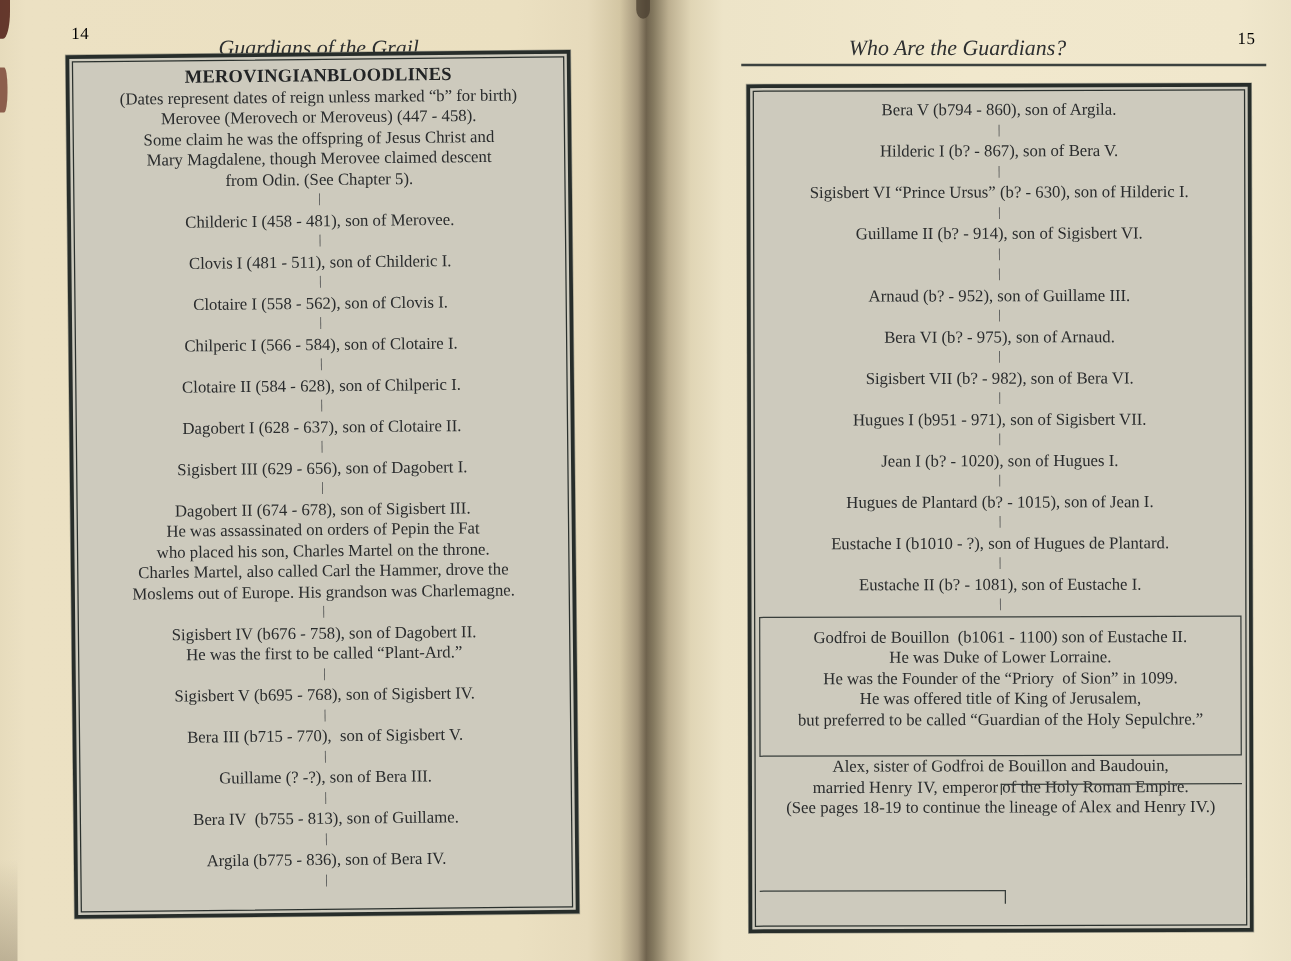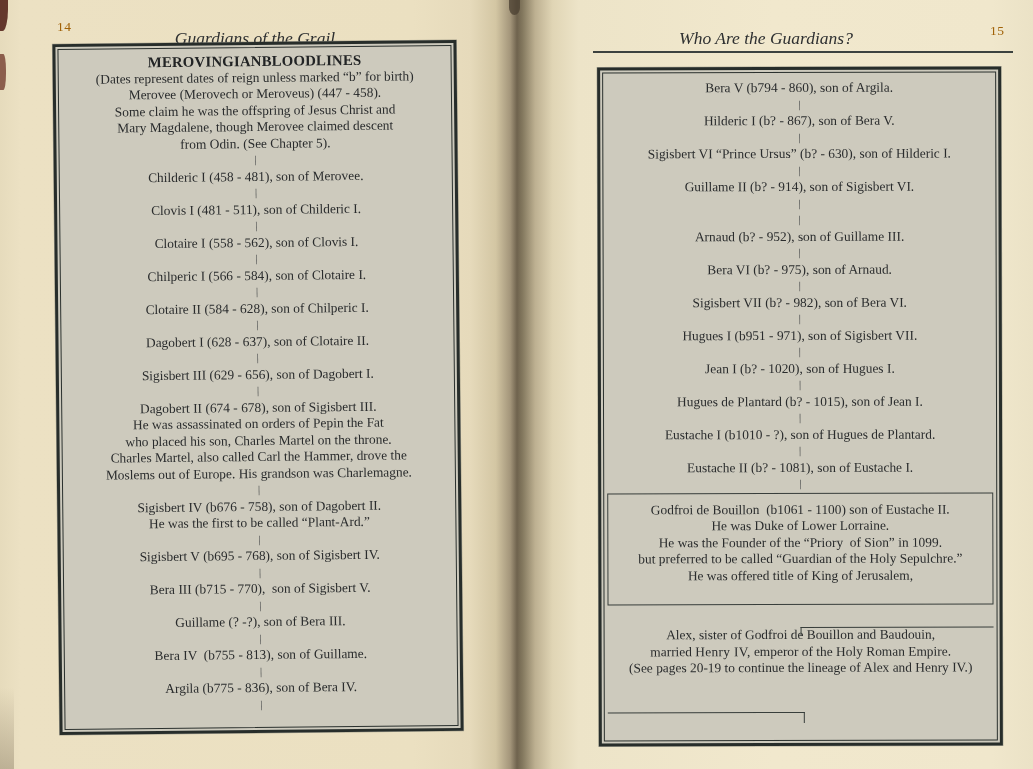--- a/index.html
+++ b/index.html
@@ -7,39 +7,39 @@
     width:1033px;height:769px;position:relative;overflow:hidden;
     font-family:"Liberation Serif", serif;
     background:linear-gradient(90deg,
       #e6dbbc 0%, #ece1c3 2%, #ebe0c1 40%, #e6dabb 45.5%,
       #d3c6a3 48%, #a3957a 49.4%, #6f634e 50.05%, #84795f 50.6%,
       #bdb091 51.8%, #e0d5b5 53.5%, #ede4c8 56%, #f1e8cd 75%,
       #f0e7cc 96%, #ebe2c6 100%);
   }
   .abs{position:absolute;}
   
-  .pagenum{position:absolute;font-size:13.5px;color:#a16207;letter-spacing:.5px;}
+  .pagenum{position:absolute;font-size:13.5px;color:#000000;letter-spacing:.5px;}
   .running-header{position:absolute;text-align:center;font-style:italic;font-size:17.5px;color:#2e3031;}
   .header-rule{position:absolute;height:2px;background:#3c423f;}
   
   .chart-frame{position:absolute;border:3px solid #272d2a;background:#cdcabd;
     box-shadow:0 0 0 .5px rgba(40,45,42,.35);}
   .chart-inner{position:absolute;inset:2px;border:1px solid #2b312e;overflow:hidden;}
   .content{position:relative;width:100%;height:100%;box-sizing:border-box;padding-top:5px;}
   .content.right{padding-top:7px;}
   
   .row{font-size:13.4px;line-height:16.5px;text-align:center;color:#2a2c2d;
        white-space:pre-wrap;}
   .left-rows .row{line-height:16.5px;}
   .row.pipe{font-size:10.5px;color:#34373a;}
   .row.title-row{font-weight:bold;font-size:14.8px;word-spacing:-4px;letter-spacing:.2px;color:#222425;}
   
   .godfroi-box{border:1.2px solid #383e3b;margin:0 3px;padding:8px 4px 20px 4px;}
   
-  .alex-block{margin-top:22px;}
+  .alex-block{}
   .alex-block b{font-weight:normal;letter-spacing:.3px;}
   
   .bracket-a{position:absolute;top:554px;left:50%;right:3px;height:8px;
     border-top:1.6px solid #383e3b;border-left:1.6px solid #383e3b;}
   .bracket-b{position:absolute;top:639px;left:3px;width:50%;height:10px;
     border-top:1.6px solid #383e3b;border-right:1.6px solid #383e3b;}
   
   .stain1{left:0;top:0;width:8px;height:31px;background:#59291f;border-radius:0 0 70% 0;opacity:.92;}
   .stain2{left:0;top:54px;width:6px;height:36px;background:#6d3427;border-radius:0 45% 45% 0;opacity:.75;}
   .spine-top{left:509px;top:0;width:11px;height:15px;background:#4e4233;opacity:.8;border-radius:0 0 50% 50%;}
@@ -143,31 +143,31 @@
               <div class="row pipe">|</div>
               <div class="row">Eustache II (b? - 1081), son of Eustache I.</div>
               <div class="row pipe">|</div>
             </div>
 
           <div class="godfroi-box">
             <div>
                 <div class="row">Godfroi de Bouillon  (b1061 - 1100) son of Eustache II.</div>
                 <div class="row">He was Duke of Lower Lorraine.</div>
                 <div class="row">He was the Founder of the “Priory  of Sion” in 1099.</div>
+                <div class="row">He was offered title of King of Jerusalem,</div>
                 <div class="row">but preferred to be called “Guardian of the Holy Sepulchre.”</div>
-                <div class="row">He was offered title of King of Jerusalem,</div>
               </div>
           </div>
 
           <div class="bracket-a"></div>
 
           <div class="alex-block">
               <div class="row"><span>Alex, sister of Godfroi de Bouillon and Baudouin,</span></div>
               <div class="row"><span>married </span><b>Henry IV,</b><span> emperor of the Holy Roman Empire.</span></div>
-              <div class="row"><span>(See pages 20-19 to continue the lineage of Alex and Henry IV.)</span></div>
+              <div class="row"><span>(See pages 18-19 to continue the lineage of Alex and Henry IV.)</span></div>
             </div>
 
           <div class="bracket-b"></div>
         </div>
       </div>
     </div>
   </section>
 
 </main>
 

